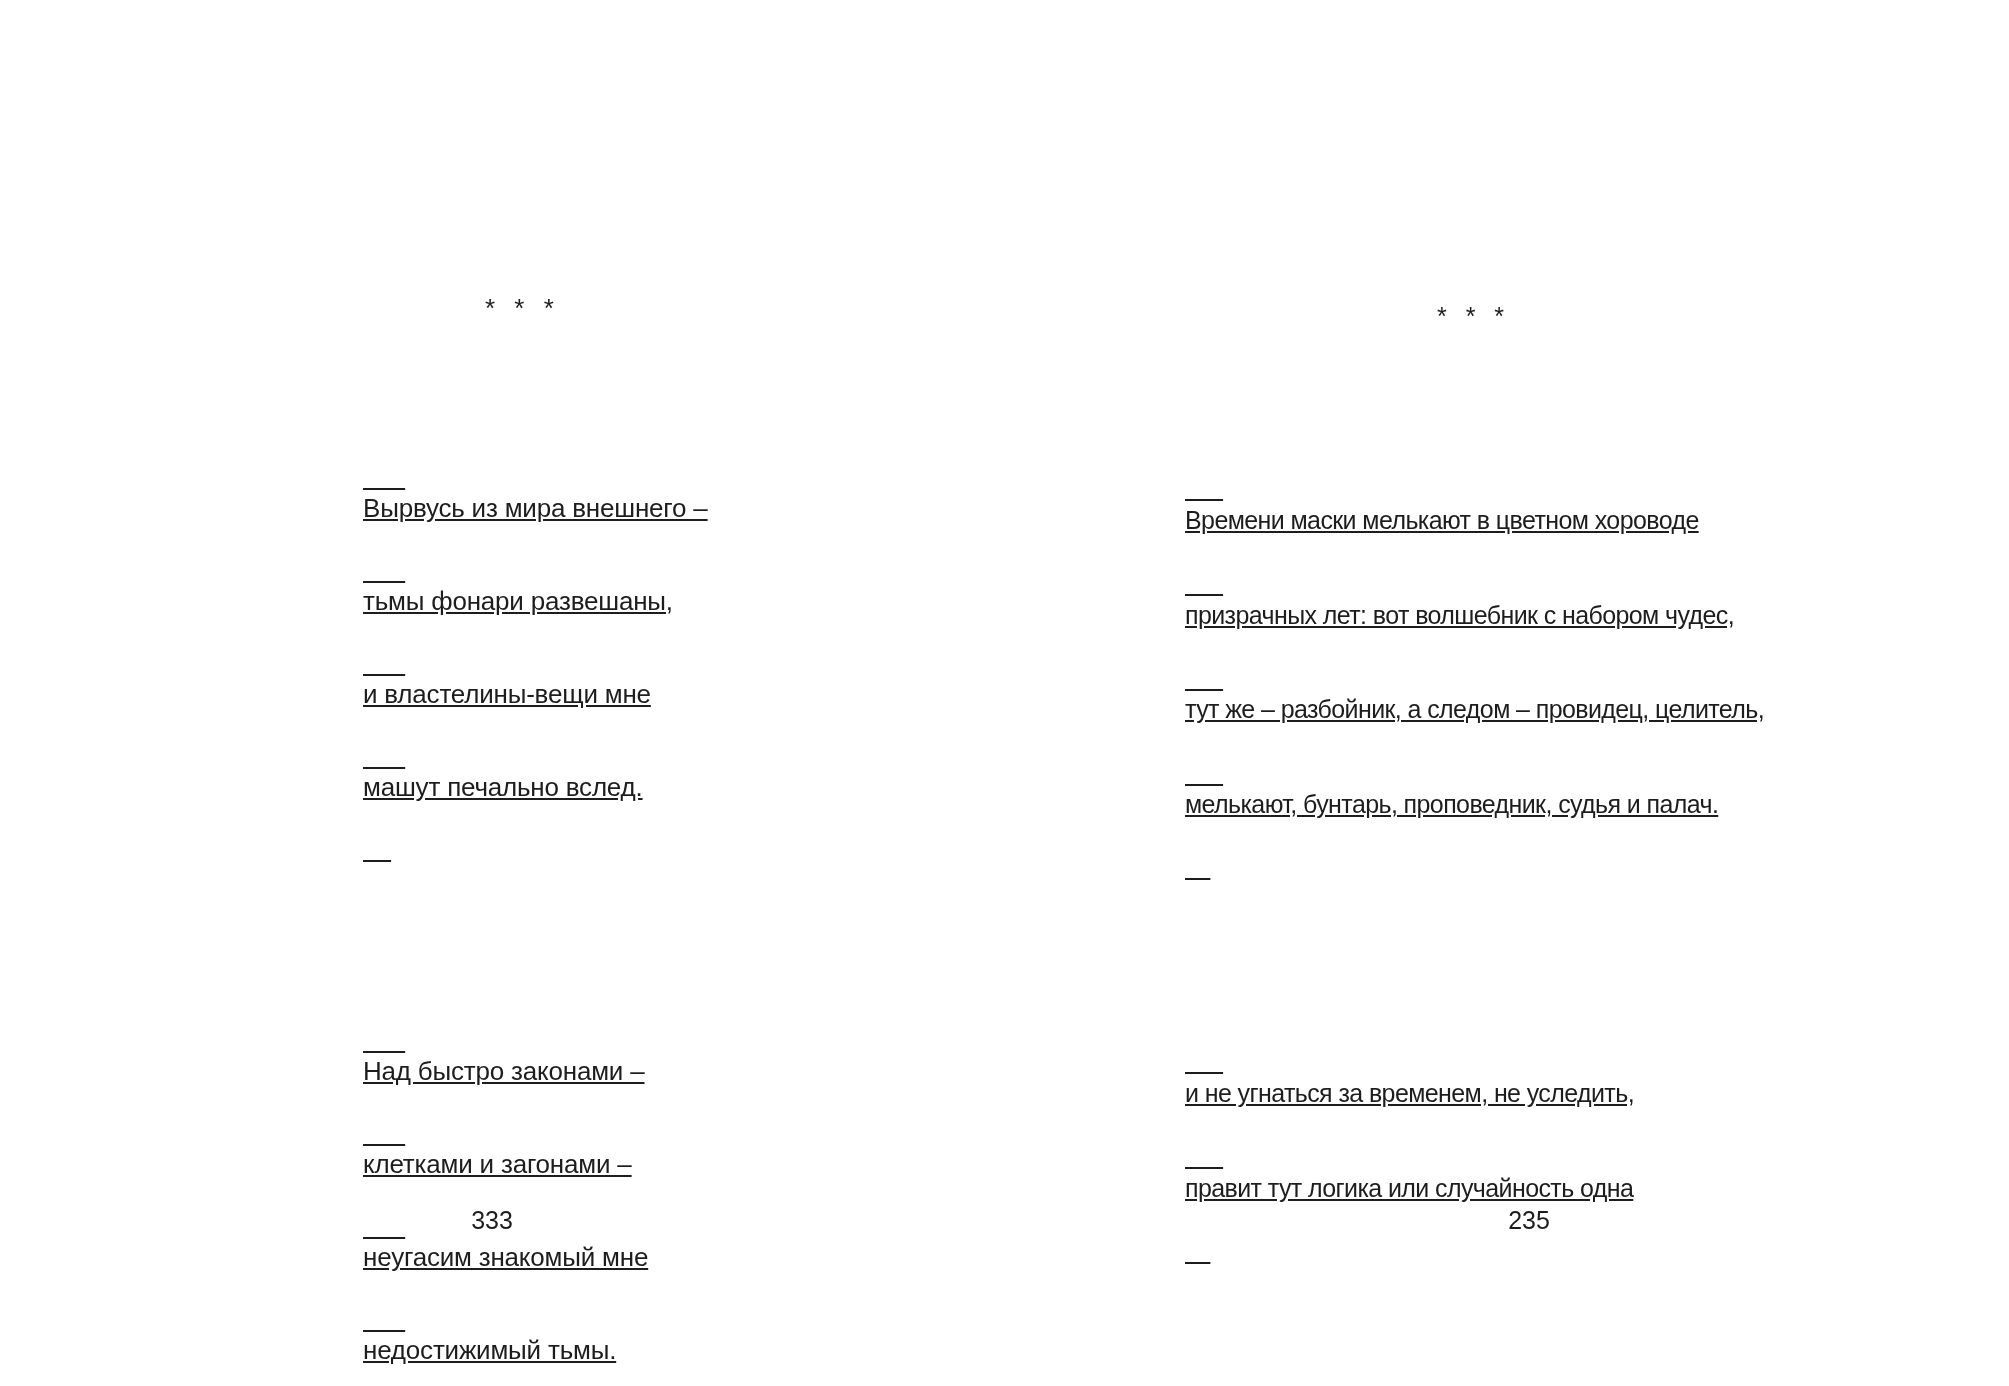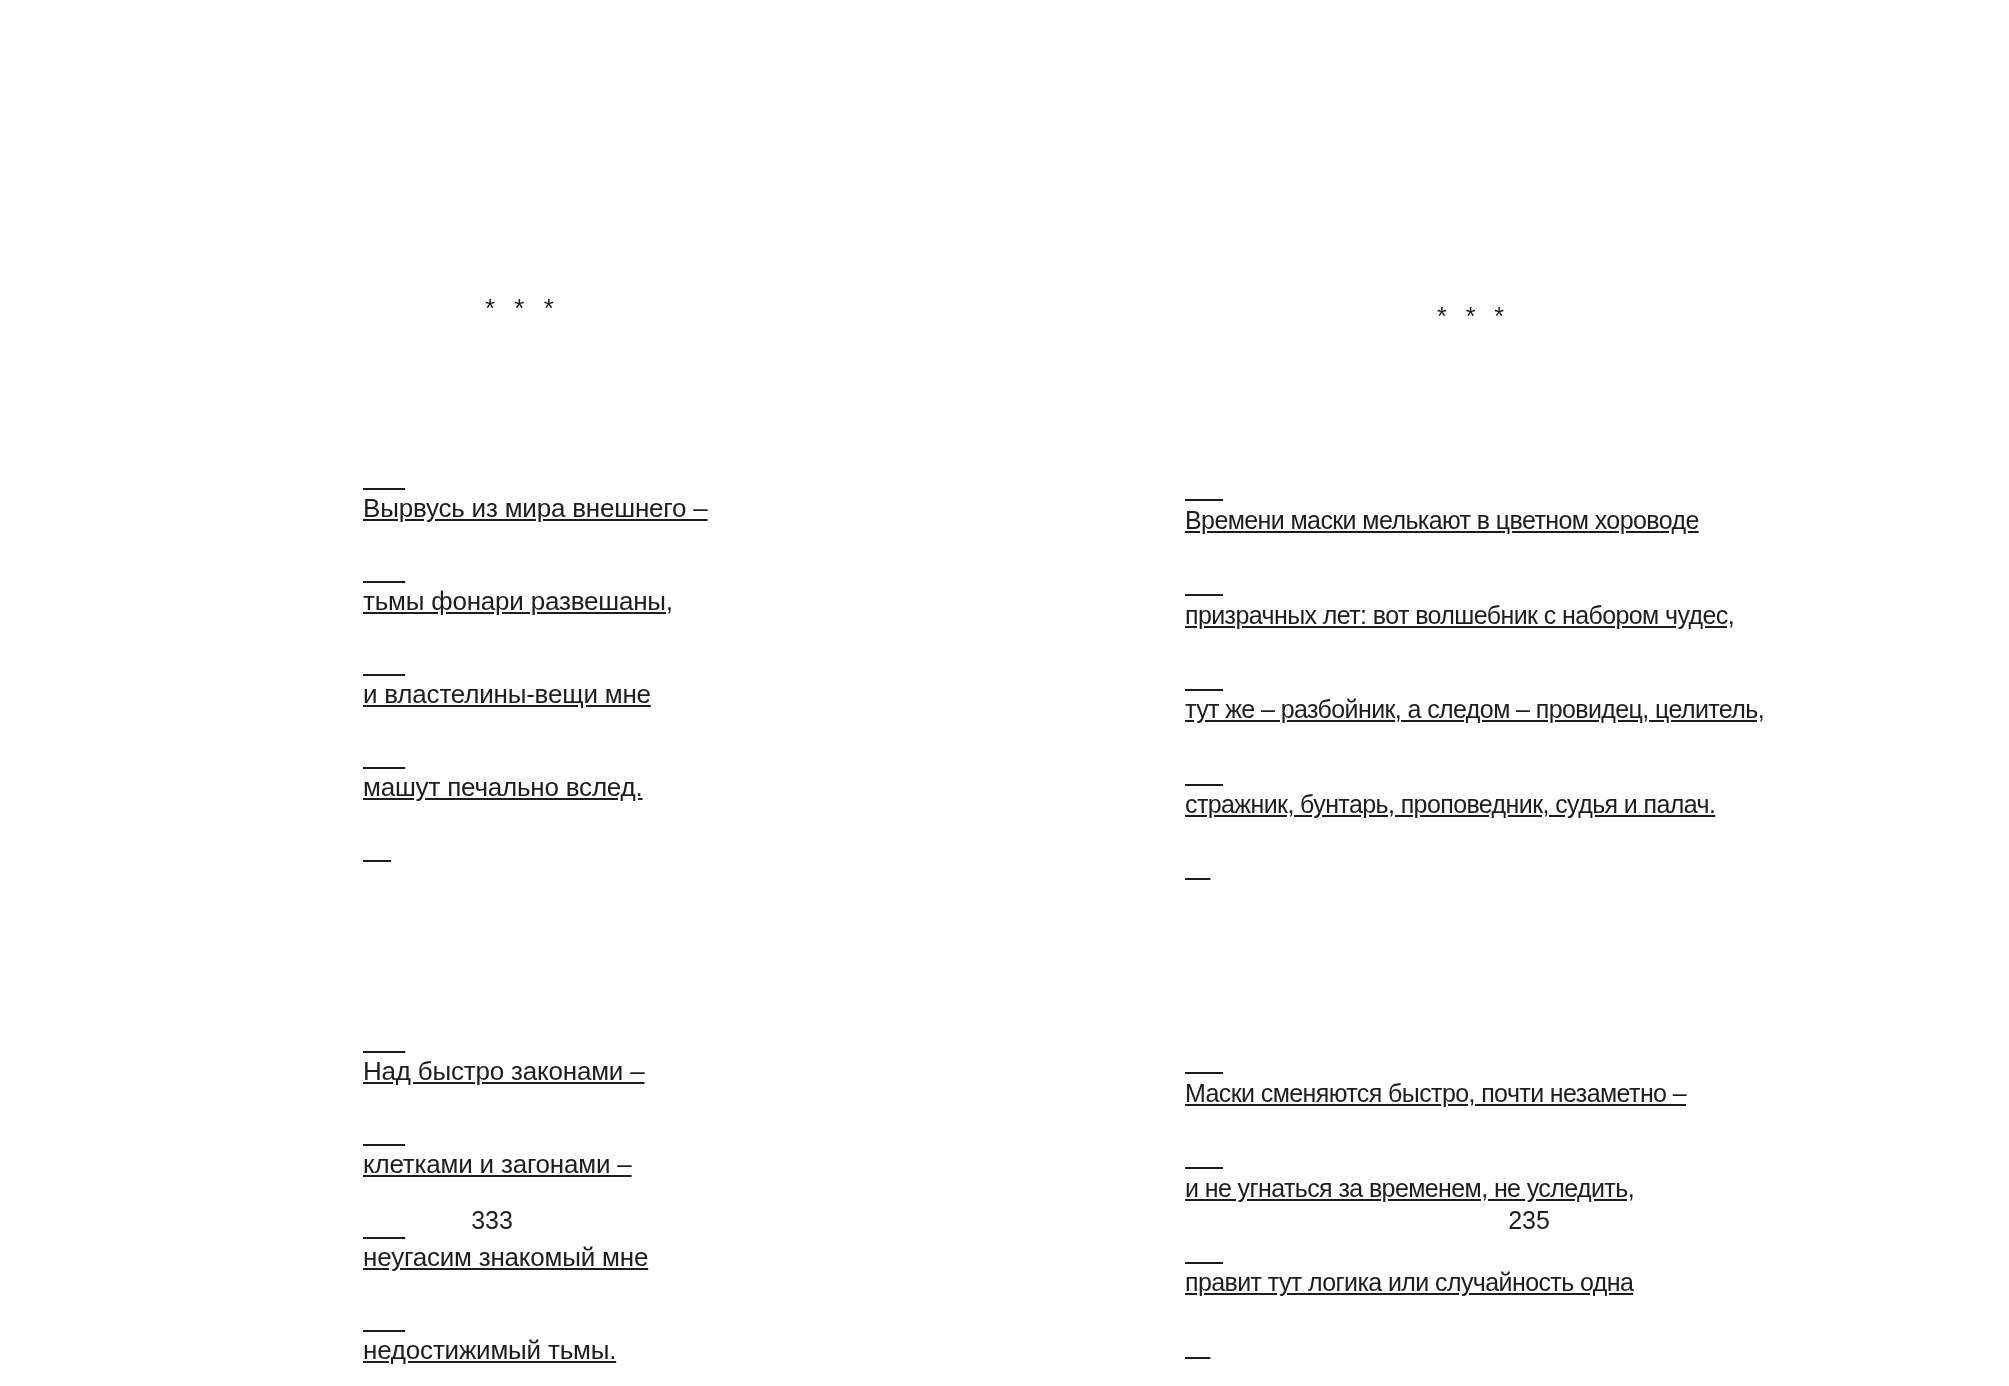--- a/index.html
+++ b/index.html
@@ -84,25 +84,24 @@
     
   </section>
 
   <section class="poem poem-right">
     <div class="stars">* * *</div>
 
     <div class="stanza">
       <span class="line">Времени маски мелькают в цветном хороводе</span>
       <span class="line">призрачных лет: вот волшебник с набором чудес,</span>
       <span class="line">тут же – разбойник, а следом – провидец, целитель,</span>
-      <span class="line">стражник, бунтарь, проповедник, судья и палач.</span>
+      <span class="line">мелькают, бунтарь, проповедник, судья и палач.</span>
     </div>
 
     <div class="stanza">
-      <span class="line">Маски сменяются быстро, почти незаметно –</span>
       <span class="line">и не угнаться за временем, не уследить,</span>
       <span class="line">правит тут логика или случайность одна</span>
     </div>
 
     
 
     
   </section>
 
   <div class="page-number page-number-left">333</div>

